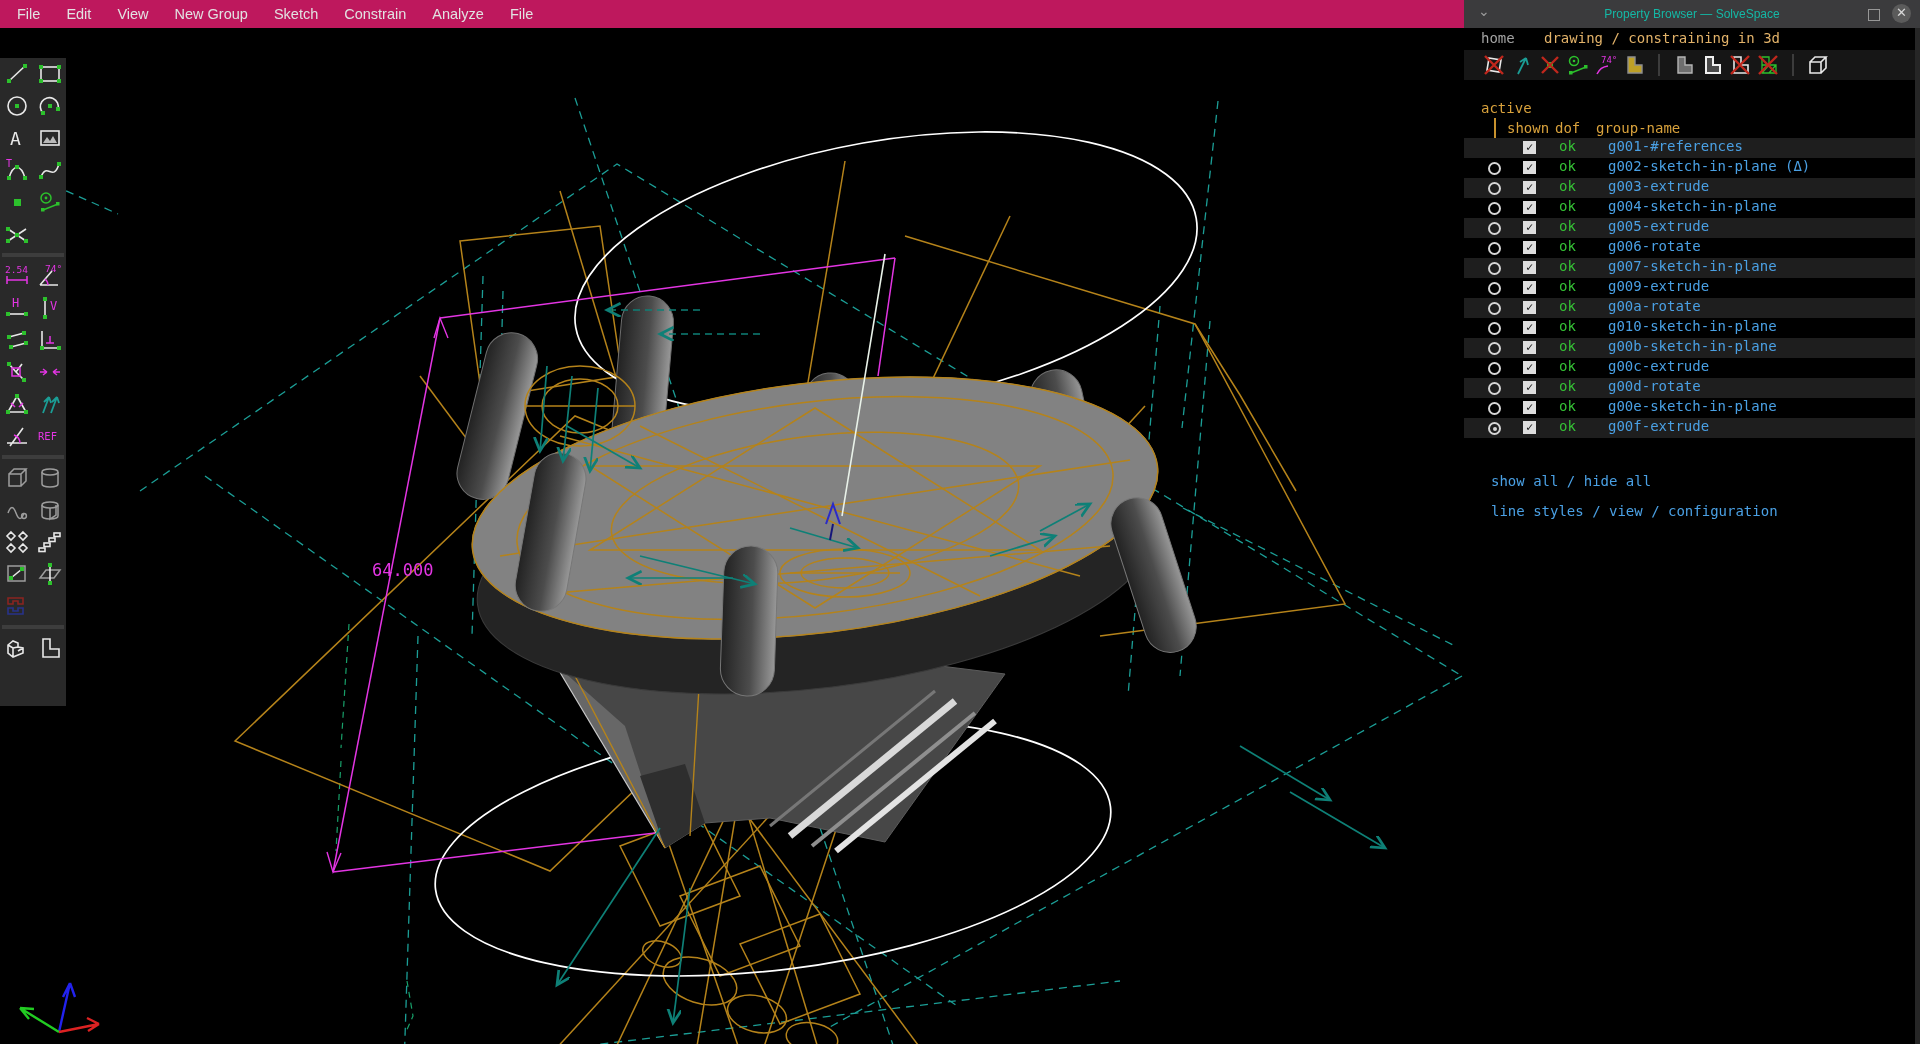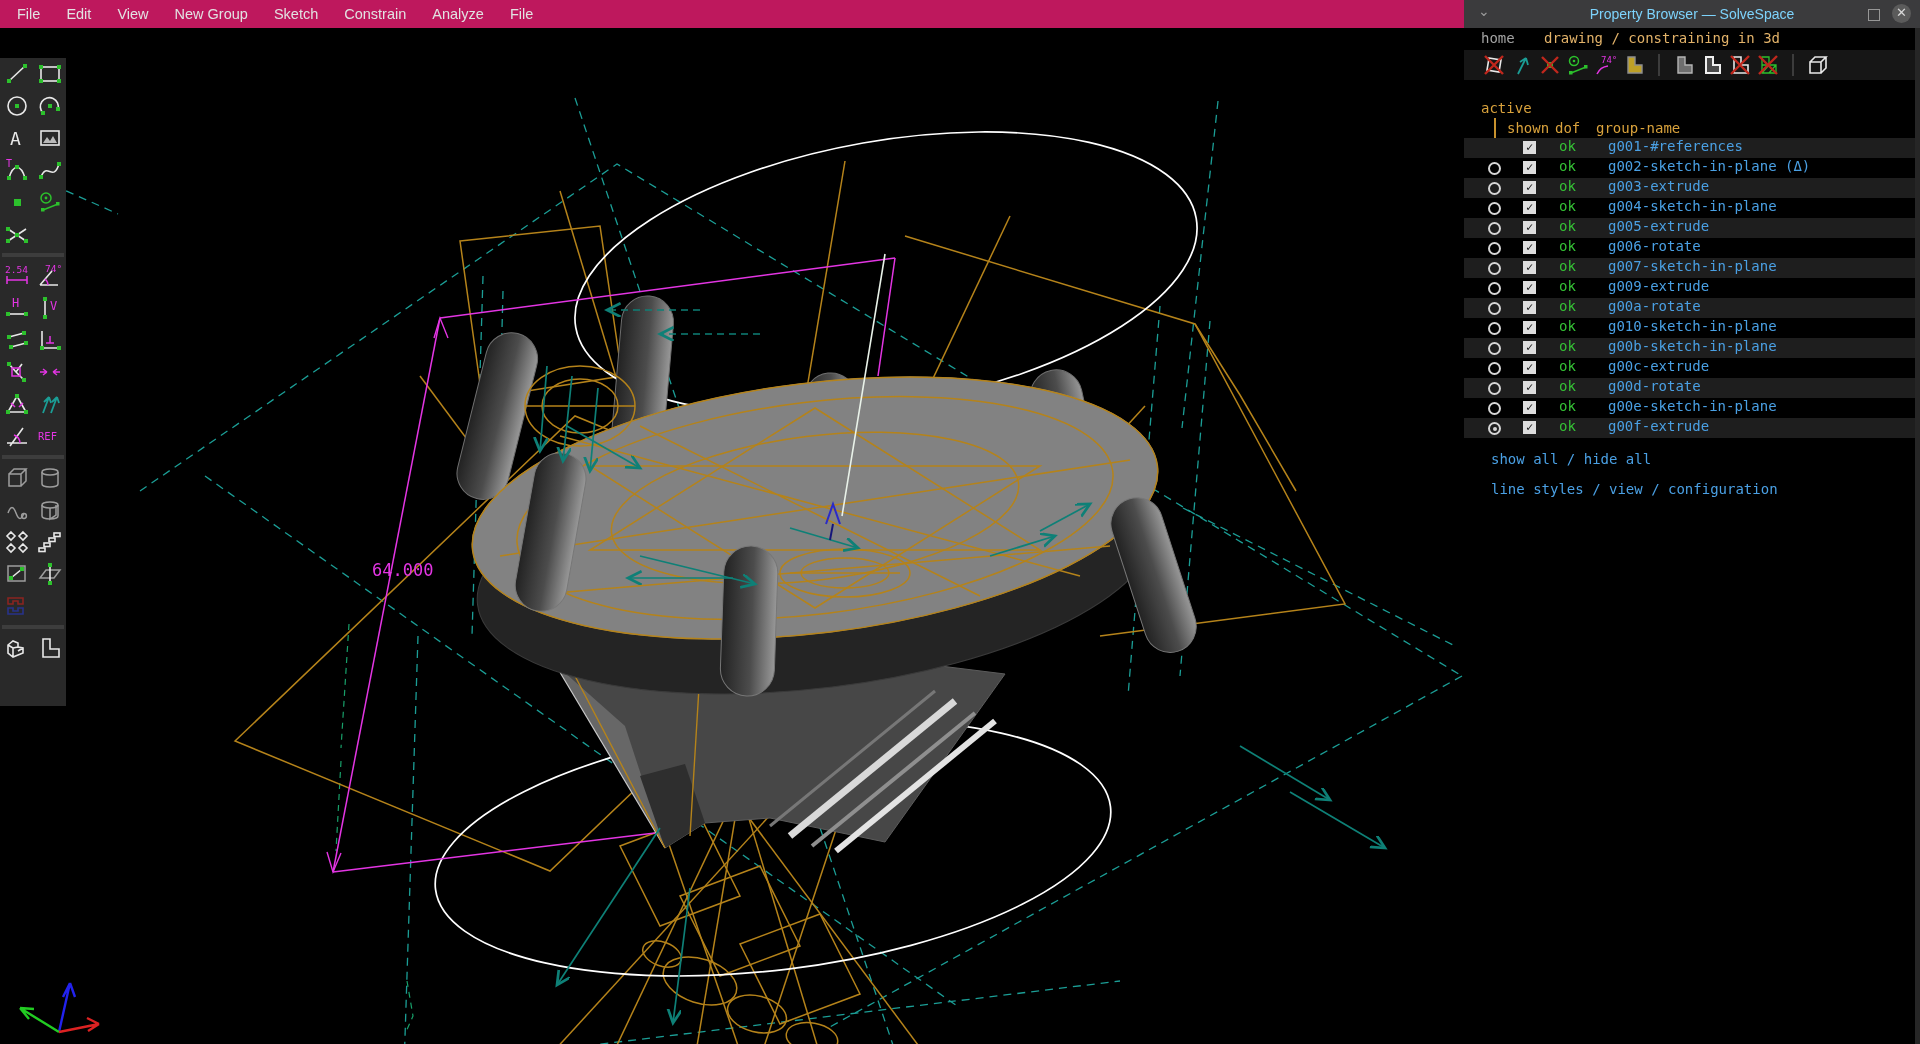--- a/index.html
+++ b/index.html
@@ -5,22 +5,22 @@
   html,body{margin:0;padding:0;background:#000;}
   #app{position:relative;width:1920px;height:1044px;background:#000;overflow:hidden;
        font-family:"Liberation Sans",sans-serif;}
 
   
   #menubar{position:absolute;left:0;top:0;width:1464px;height:28px;background:#be185d;
            display:flex;align-items:center;padding-left:4px;box-sizing:border-box;}
   .menu-item{color:#e2e2e2;font-size:14.5px;padding:0 13px;line-height:28px;cursor:default;}
   #paneltitlebar{position:absolute;left:1464px;top:0;width:456px;height:28px;background:#3b3b3d;}
   #pt-chevron{position:absolute;left:14px;top:3px;color:#9a9a9a;font-size:14px;}
-  #pt-title{position:absolute;left:0;right:0;top:0;text-align:center;color:#7dd3fc;
-            font-size:14px;line-height:28px;}
+  #pt-title{position:absolute;left:0;right:0;top:0;text-align:center;color:#14b8a6;
+            font-size:12px;line-height:28px;}
   #pt-max{position:absolute;right:40px;top:9px;width:10px;height:10px;border:1px solid #979797;}
   #pt-close{position:absolute;right:9px;top:4px;width:19px;height:19px;border-radius:50%;
             background:#5b5b5b;color:#d9d9d9;text-align:center;line-height:18px;font-size:13px;}
 
   
   #viewport{position:absolute;left:0;top:28px;width:1464px;height:1016px;background:#000;margin-top:48px;}
   #viewport svg{display:block;}
 
   
   #lefttools{position:absolute;left:0;top:58px;width:66px;height:648px;background:#292929;}
@@ -49,21 +49,21 @@
   .grow{position:relative;height:20px;}
   .grow.alt{background:#1e1e1e;}
   .g-radio{position:absolute;left:24px;top:4px;width:9px;height:9px;border:2px solid #d6d6d6;
            border-radius:50%;}
   .g-radio .dot{position:absolute;left:2.5px;top:2.5px;width:4px;height:4px;border-radius:50%;
            background:#d6d6d6;}
   .g-check{position:absolute;left:59px;top:3px;width:13px;height:13px;background:#dedede;
            color:#151515;font-size:12px;line-height:13px;text-align:center;font-weight:bold;}
   .g-dof{position:absolute;left:95px;color:#35c135;}
   .g-name{position:absolute;left:144px;color:#4aa0e4;}
-  .plink{position:absolute;left:27px;color:#4aa0e4;}
+  .plink{position:absolute;left:27px;color:#4aa0e4;margin-top:22px;}
   #link-showhide{top:423px;} #link-styles{top:453px;}
 
   
   .w{stroke:#e8e8e8;fill:none;stroke-width:1.6px;}
   .gy{stroke:#9d9d9d;fill:none;stroke-width:1.5px;}
   .m{stroke:#e335e3;fill:none;stroke-width:1.5px;}
   .t{stroke:#1b9e96;fill:none;stroke-width:1.8px;}
   .gpt{fill:#2cc12c;}
   .mtx{fill:#e335e3;font-family:"DejaVu Sans Mono",monospace;}
   .wtx{fill:#e8e8e8;font-family:"DejaVu Sans Mono",monospace;}

